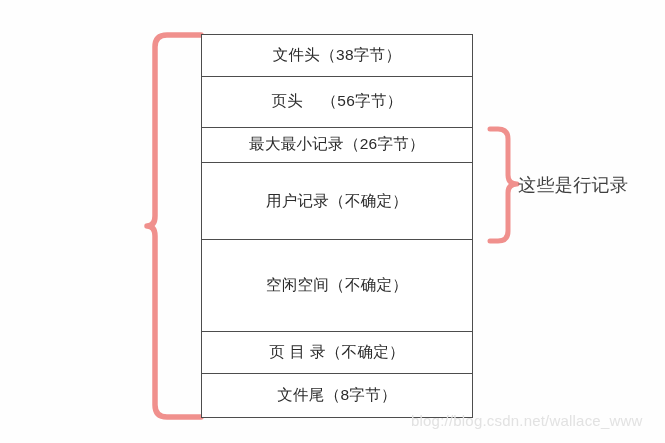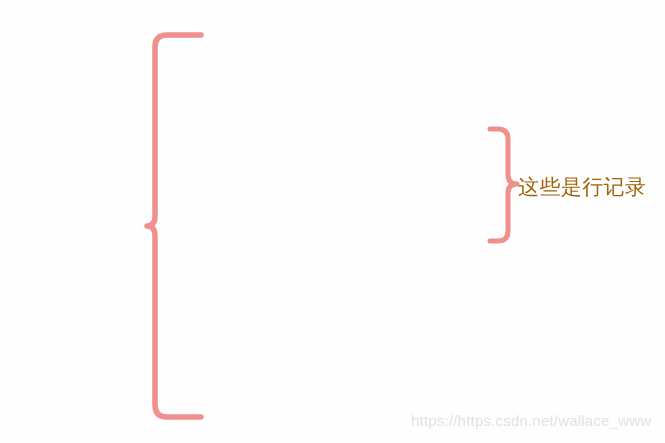--- a/index.html
+++ b/index.html
@@ -57,22 +57,22 @@
   
   .brace { position: absolute; }
   .brace svg { display: block; overflow: visible; }
 
   #brace-total  { left: 145px; top: 30px; }
   #brace-rows   { left: 484px; top: 123px; }
 
   
   .annot {
     position: absolute;
-    color: #a16207;
-    font-size: 21px;
+    color: #404040;
+    font-size: 18px;
     letter-spacing: 0.4px;
     white-space: pre;
   }
   #label-total { left: 38px;  top: 215px; }
   #label-rows  { left: 518px; top: 173px; }
 
   
   #watermark {
     position: absolute;
     left: 411px;
@@ -97,16 +97,33 @@
 
   <div class="brace" id="brace-rows">
     <svg width="40" height="124" viewBox="0 0 40 124" fill="none" xmlns="http://www.w3.org/2000/svg" aria-hidden="true">
       <path d="M6 6 H14 Q24 6 24 16 V52 Q24 61 33 61 Q24 61 24 70 V108 Q24 118 14 118 H6" stroke="#f0908d" stroke-width="5" stroke-linecap="round" stroke-linejoin="round" fill="none"></path>
     </svg>
   </div>
 
 
   <div class="annot" id="label-rows">这些是行记录</div>
 
+  <div id="page-box">
 
-  <div id="watermark">https://https.csdn.net/wallace_www</div>
+    <div class="seg seg-file-header">文件头（38字节）</div>
+
+    <div class="seg seg-page-header">页头    （56字节）</div>
+
+    <div class="seg seg-infimum">最大最小记录（26字节）</div>
+
+    <div class="seg seg-user-records">用户记录（不确定）</div>
+
+    <div class="seg seg-free-space">空闲空间（不确定）</div>
+
+    <div class="seg seg-page-dir">页 目 录（不确定）</div>
+
+    <div class="seg seg-file-trailer">文件尾（8字节）</div>
+
+  </div>
+
+  <div id="watermark">blog://blog.csdn.net/wallace_www</div>
 
 </div>
 
 </body></html>

